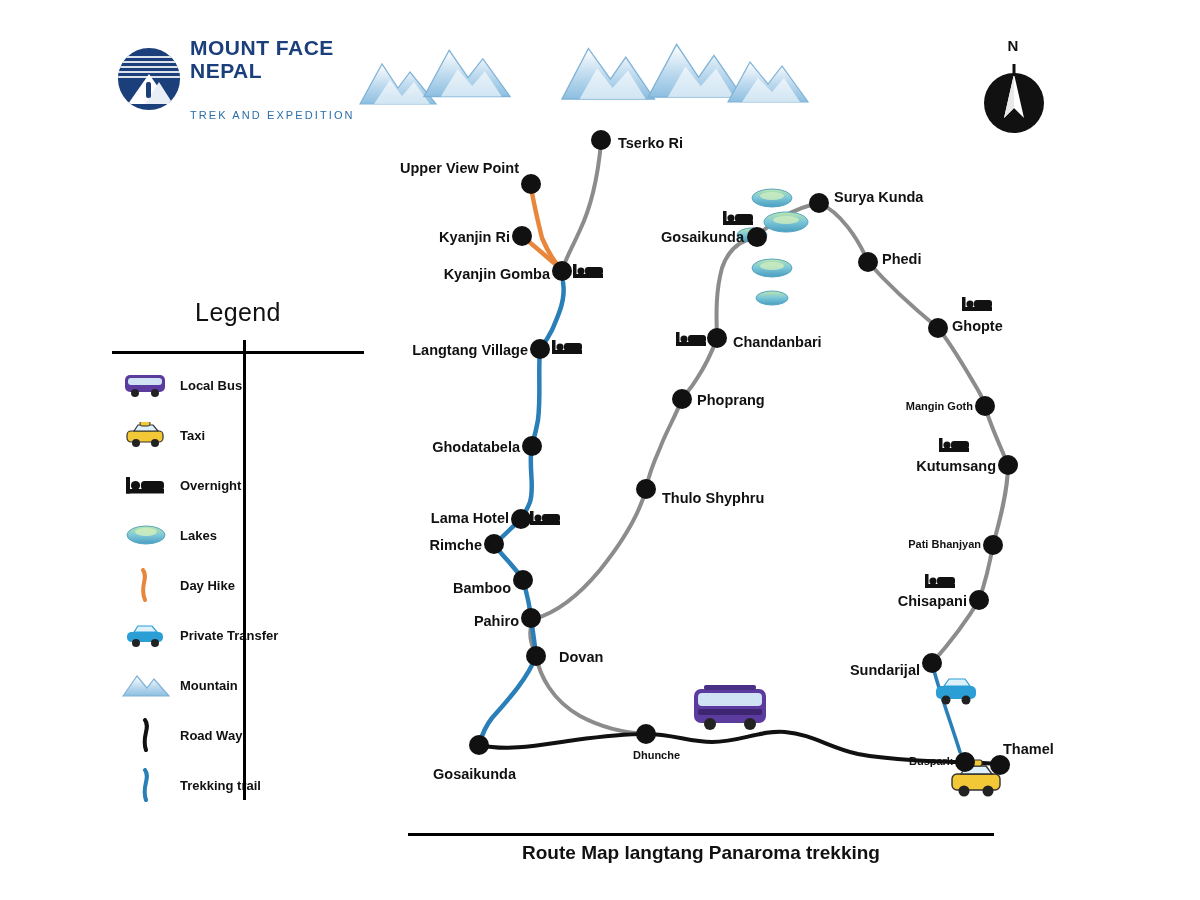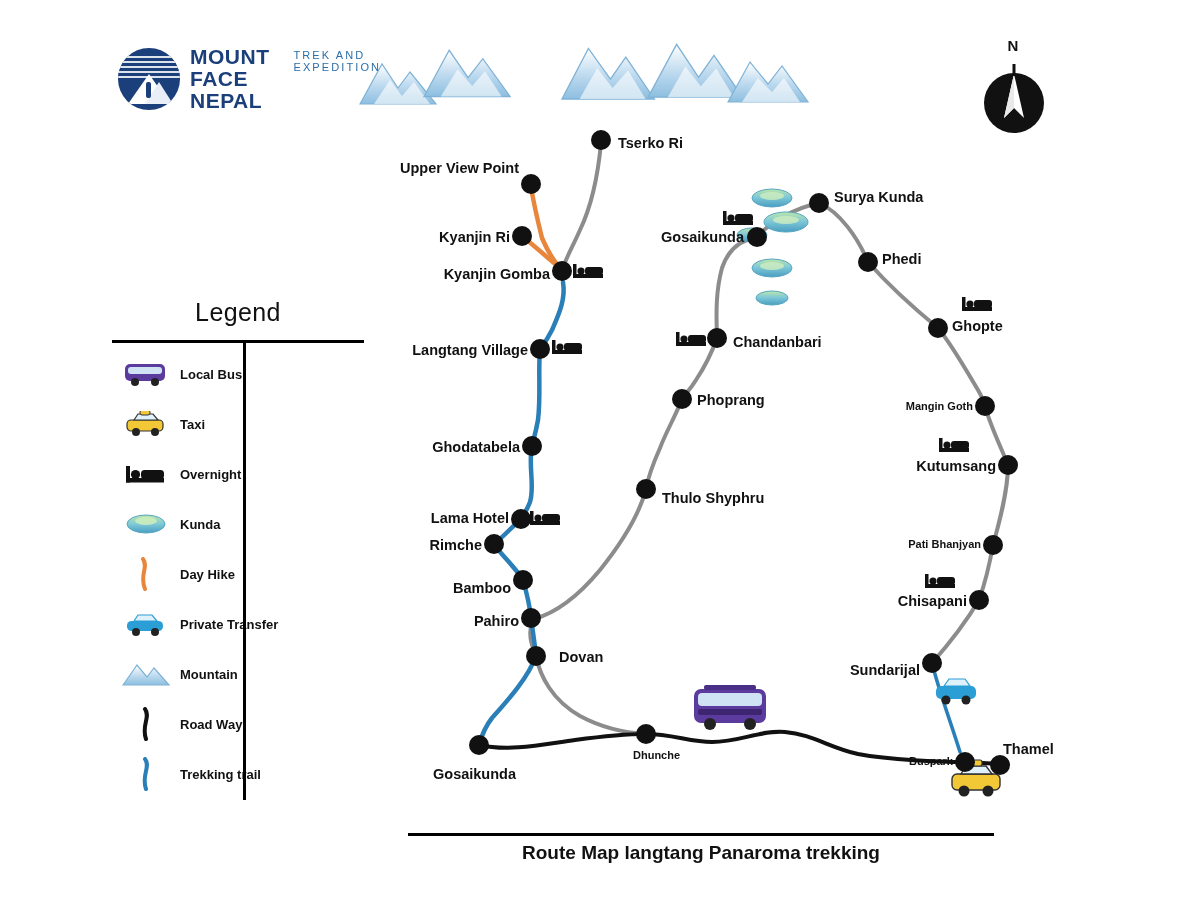--- a/index.html
+++ b/index.html
@@ -68,21 +68,21 @@
     border-right: 14px solid transparent;
     border-bottom: 22px solid #e9eef7;
   }
   .logo-mark .figure {
     position: absolute;
     left: 28px; bottom: 12px;
     width: 5px; height: 16px;
     background: #1b3f7a;
     border-radius: 2px;
   }
-  .logo-text { display: flex; flex-direction: row; justify-content: center; gap: 24px; }
+  .logo-text { display: flex; flex-direction: column; justify-content: center; gap: 24px; }
   .logo-title {
     font-size: 21px;
     font-weight: bold;
     letter-spacing: .5px;
     color: #1b3f7a;
     line-height: 1.05;
   }
   .logo-sub {
     font-size: 11px;
     letter-spacing: 2.1px;
@@ -114,21 +114,21 @@
   
   .legend {
     position: absolute;
     left: 112px;
     top: 298px;
     width: 252px;
   }
   .legend-title {
     font-size: 25px;
     text-align: center;
-    padding-bottom: 13px;
+    padding-bottom: 24px;
     border-bottom: 3px solid #000;
     letter-spacing: .4px;
   }
   .legend-items {
     padding-top: 6px;
   }
   .legend-row {
     display: flex;
     align-items: center;
     height: 50px;
@@ -472,21 +472,21 @@
               <linearGradient id="lg2" x1="0" y1="0" x2="0" y2="1">
                 <stop offset="0%" stop-color="#bfe6a8"></stop>
                 <stop offset="50%" stop-color="#7fc9d8"></stop>
                 <stop offset="100%" stop-color="#4a9ec1"></stop>
               </linearGradient>
             </defs>
             <ellipse cx="23" cy="13" rx="19" ry="9" fill="url(#lg2)" stroke="#56a6c4" stroke-width="1"></ellipse>
             <ellipse cx="23" cy="10" rx="11" ry="4" fill="#cfeebd" opacity=".85"></ellipse>
           </svg>
         </div>
-        <div class="legend-label">Kunda</div>
+        <div class="legend-label">Lakes</div>
       </div>
 
       <div class="legend-row">
         <div class="legend-icon">
           <svg width="46" height="34" viewBox="0 0 46 34">
             <path d="M20,2 C26,10 16,18 22,32" fill="none" stroke="#e8863c" stroke-width="4" stroke-linecap="round"></path>
           </svg>
         </div>
         <div class="legend-label">Day Hike</div>
       </div>

